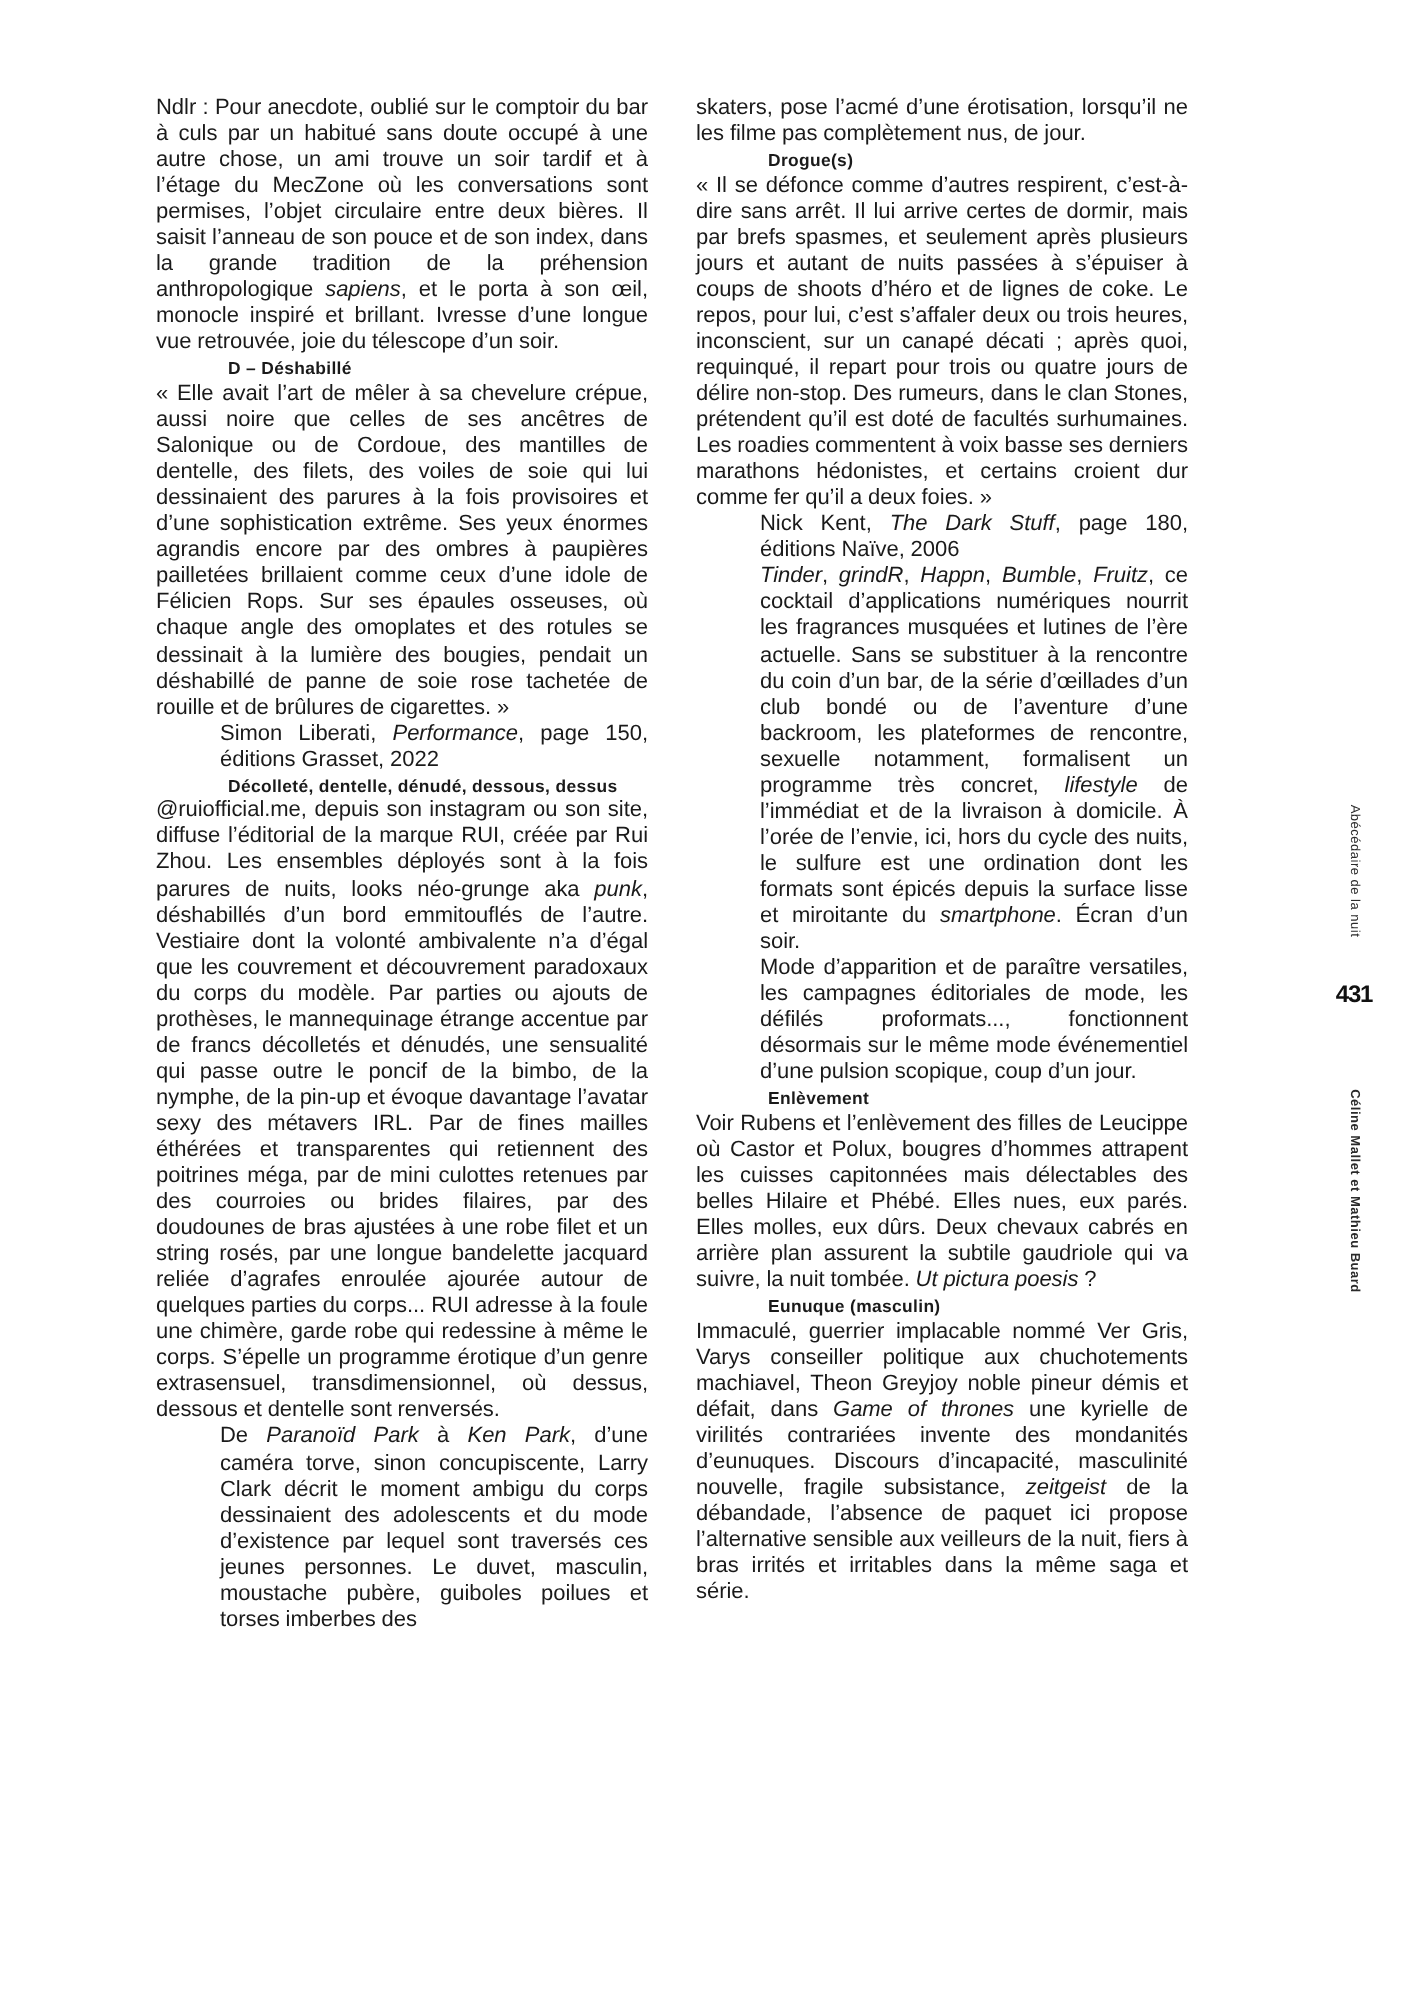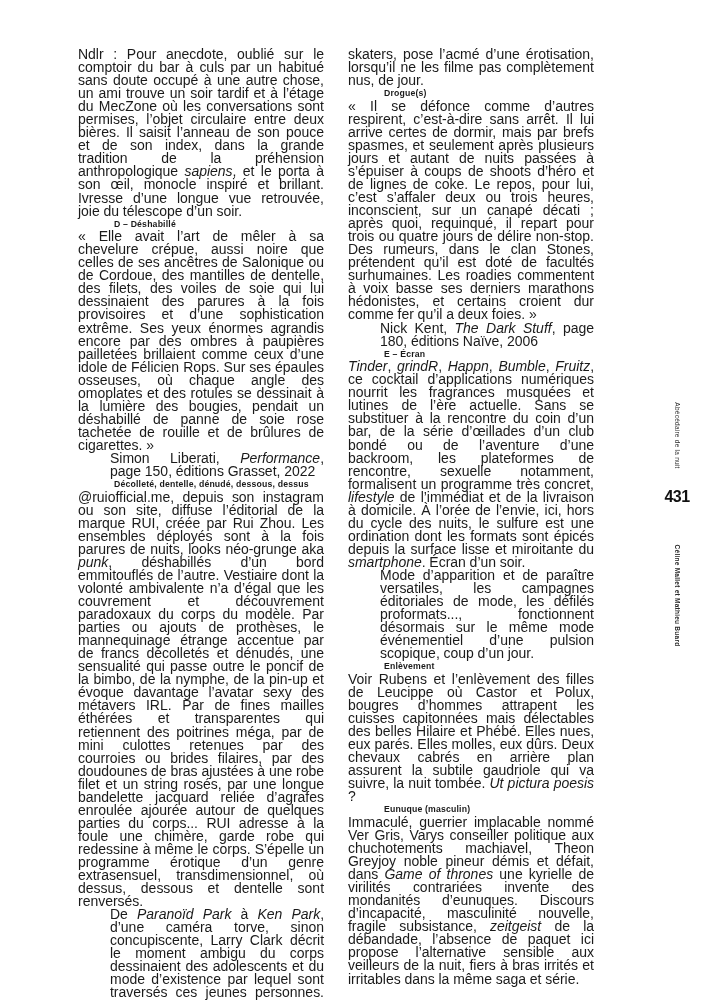--- a/index.html
+++ b/index.html
@@ -28,21 +28,21 @@
     gap: 24px;
   }
   .col {
     width: 246px;
     display: block;
   }
 
   
   p.body {
     margin: 0;
-    font-size: 14px;
+    font-size: 11px;
     line-height: 13.05px;
     text-align: justify;
     text-justify: inter-word;
     letter-spacing: -0.02px;
     word-spacing: -0.1px;
     hyphens: manual;
   }
   p.body + p.body { margin-top: 0; margin-left: 32px; }
 
   h3.heading {
@@ -84,21 +84,21 @@
   .vlabel-bottom {
     top: 592px;
     transform: translateX(-50%) rotate(90deg);
     font-weight: bold;
   }
   .folio {
     position: absolute;
     left: 50%;
     top: 497px;
     transform: translate(-50%, -50%);
-    font-size: 16px;
+    font-size: 12px;
     font-weight: bold;
     letter-spacing: -0.6px;
     color: #111111;
   }
 </style>
 </head>
 <body>
 
 <div class="page">
 
@@ -126,21 +126,20 @@
     <div class="col">
 
       <p class="body">skaters, pose l’acmé d’une érotisation, lorsqu’il ne les filme pas complètement nus, de jour.</p>
 
       <h3 class="heading sp-before-head">Drogue(s)</h3>
 
       <p class="body sp-after-head">« Il se défonce comme d’autres respirent, c’est-à-dire sans arrêt. Il lui arrive certes de dormir, mais par brefs spasmes, et seulement après plusieurs jours et autant de nuits passées à s’épuiser à coups de shoots d’héro et de lignes de coke. Le repos, pour lui, c’est s’affaler deux ou trois heures, inconscient, sur un canapé décati ; après quoi, requinqué, il repart pour trois ou quatre jours de délire non-stop. Des rumeurs, dans le clan Stones, prétendent qu’il est doté de facultés surhumaines. Les roadies commentent à voix basse ses derniers marathons hédonistes, et certains croient dur comme fer qu’il a deux foies. »</p>
 
       <p class="body"><span>Nick Kent, </span><i>The Dark Stuff</i><span>, page 180, éditions Naïve, 2006</span></p>
 
-      <h3 class="heading sp-before-head">E – Écran</h3>
 
       <p class="body sp-after-head"><i>Tinder</i><span>, </span><i>grindR</i><span>, </span><i>Happn</i><span>, </span><i>Bumble</i><span>, </span><i>Fruitz</i><span>, ce cocktail d’applications numériques nourrit les fragrances musquées et lutines de l’ère actuelle. Sans se substituer à la rencontre du coin d’un bar, de la série d’œillades d’un club bondé ou de l’aventure d’une backroom, les plateformes de rencontre, sexuelle notamment, formalisent un programme très concret, </span><i>lifestyle</i><span> de l’immédiat et de la livraison à domicile. À l’orée de l’envie, ici, hors du cycle des nuits, le sulfure est une ordination dont les formats sont épicés depuis la surface lisse et miroitante du </span><i>smartphone</i><span>. Écran d’un soir.</span></p>
 
       <p class="body">Mode d’apparition et de paraître versatiles, les campagnes éditoriales de mode, les défilés proformats..., fonctionnent désormais sur le même mode événementiel d’une pulsion scopique, coup d’un jour.</p>
 
       <h3 class="heading sp-before-head">Enlèvement</h3>
 
       <p class="body sp-after-head"><span>Voir Rubens et l’enlèvement des filles de Leucippe où Castor et Polux, bougres d’hommes attrapent les cuisses capitonnées mais délectables des belles Hilaire et Phébé. Elles nues, eux parés. Elles molles, eux dûrs. Deux chevaux cabrés en arrière plan assurent la subtile gaudriole qui va suivre, la nuit tombée. </span><i>Ut pictura poesis</i><span> ?</span></p>
 
       <h3 class="heading sp-before-head">Eunuque (masculin)</h3>

